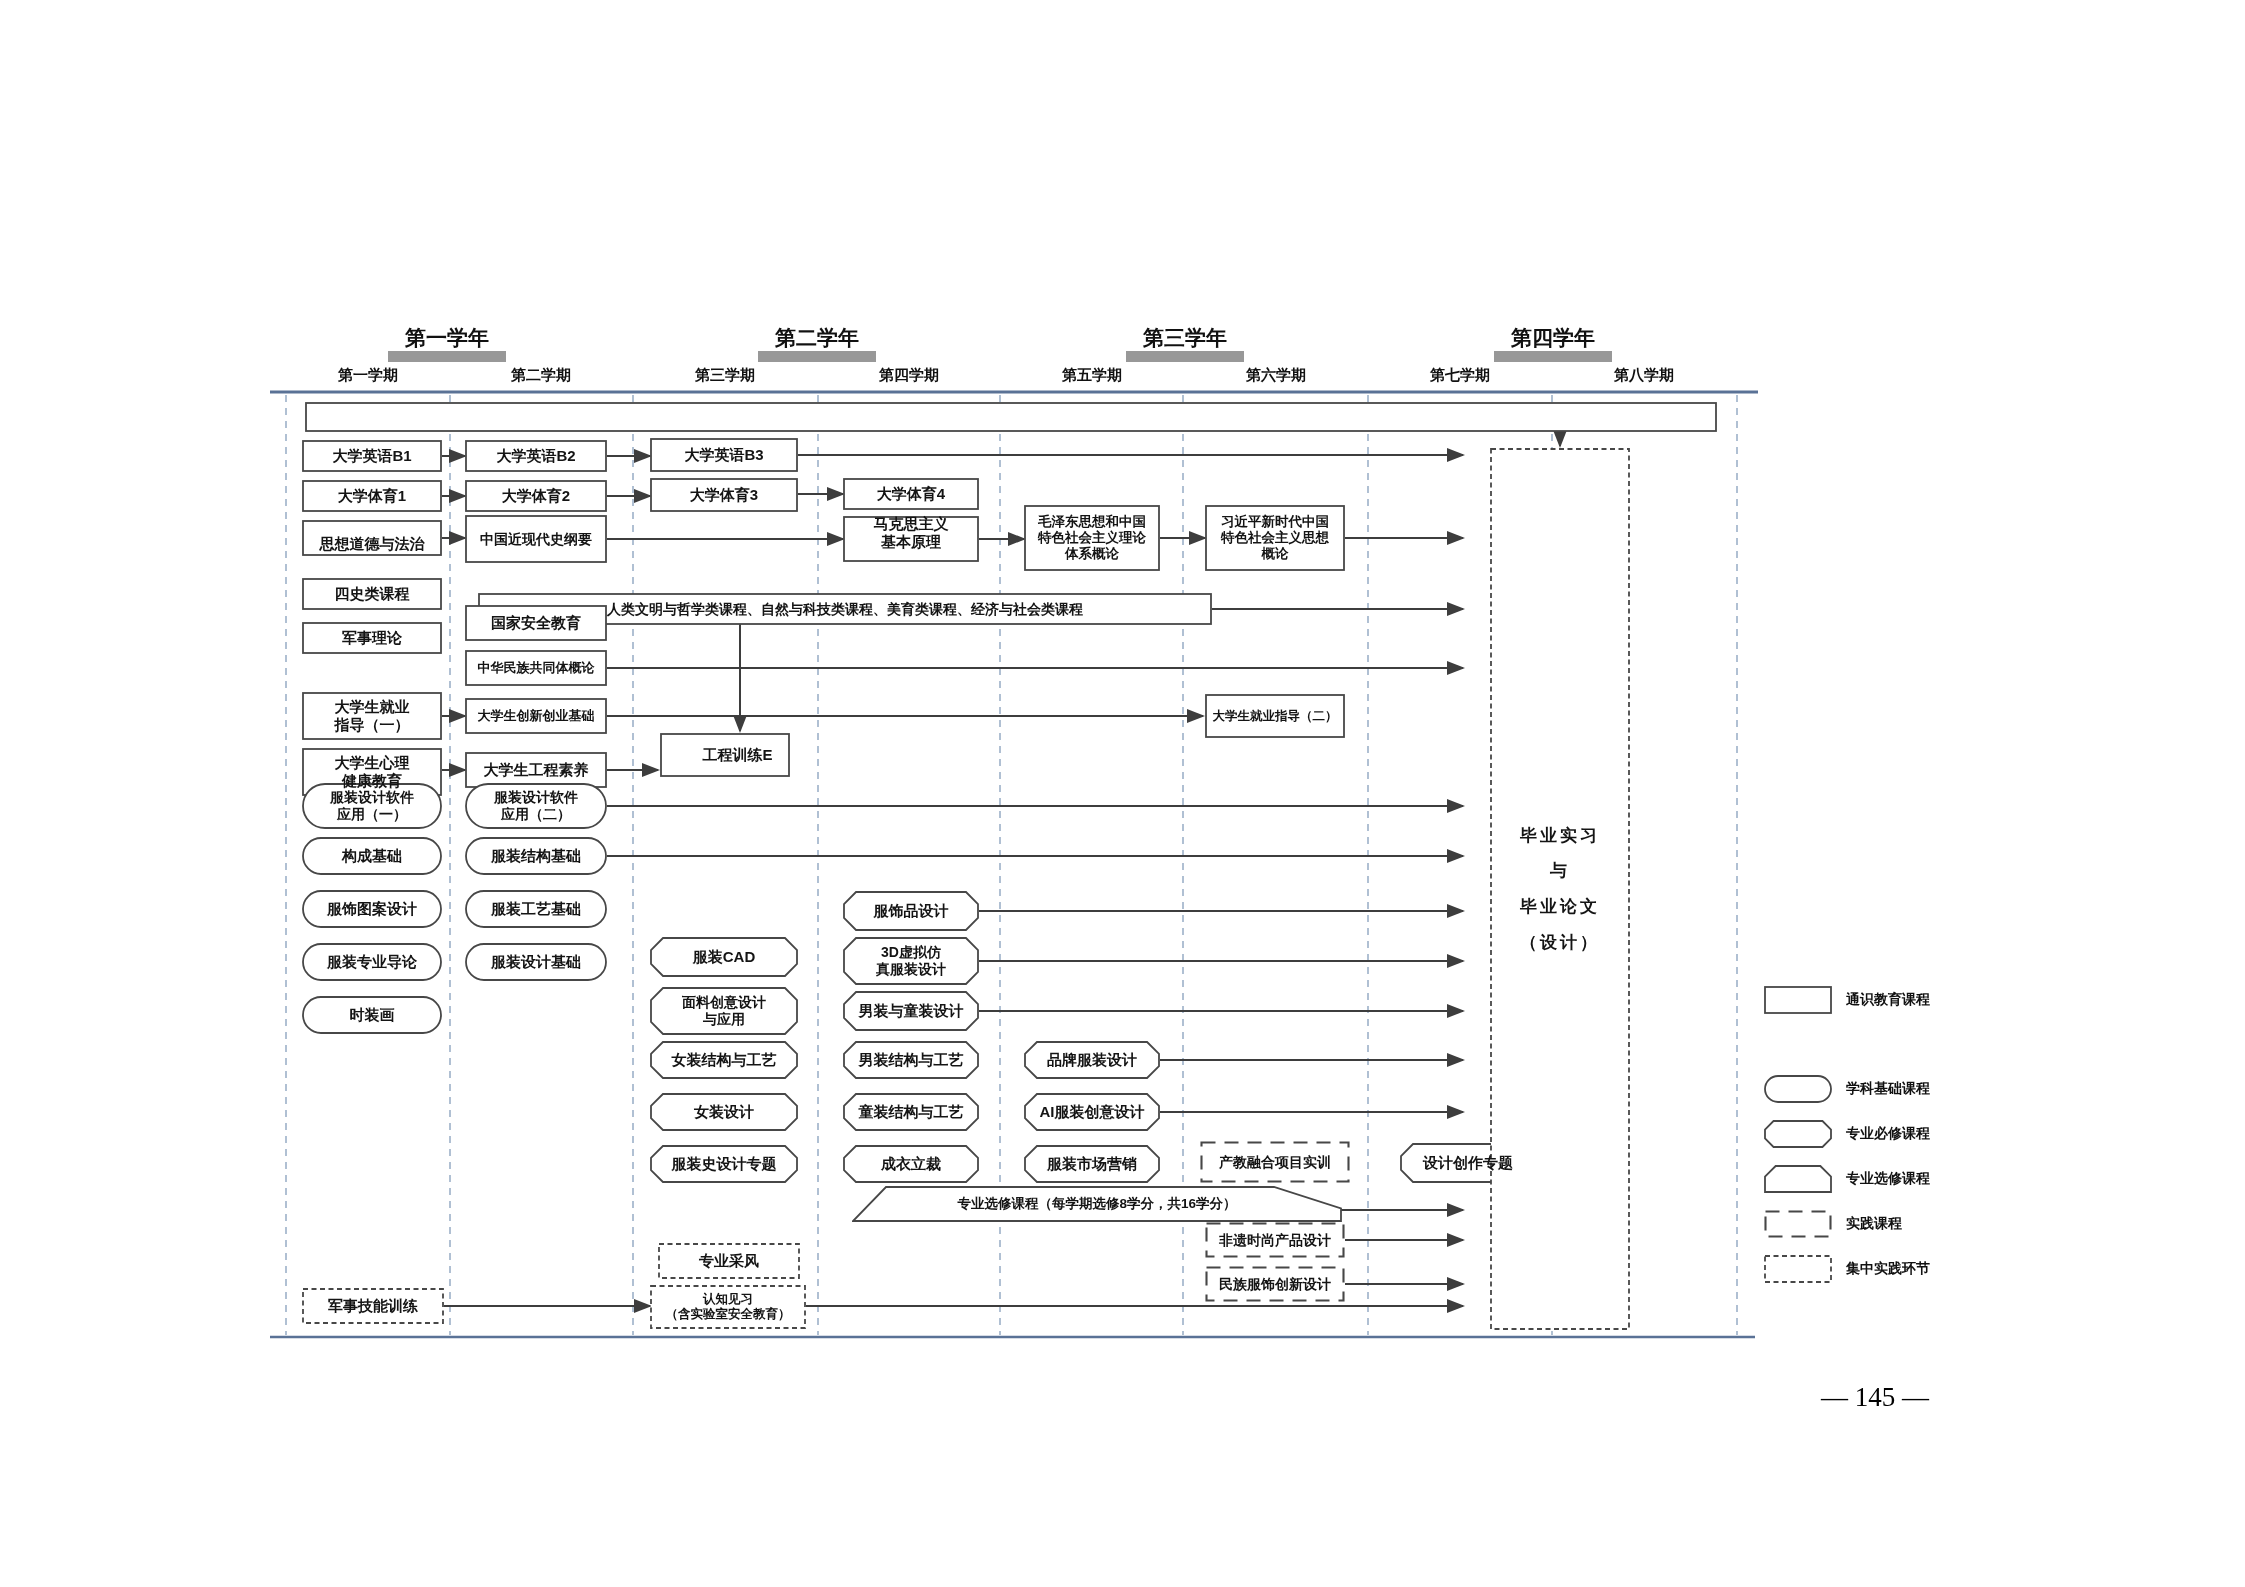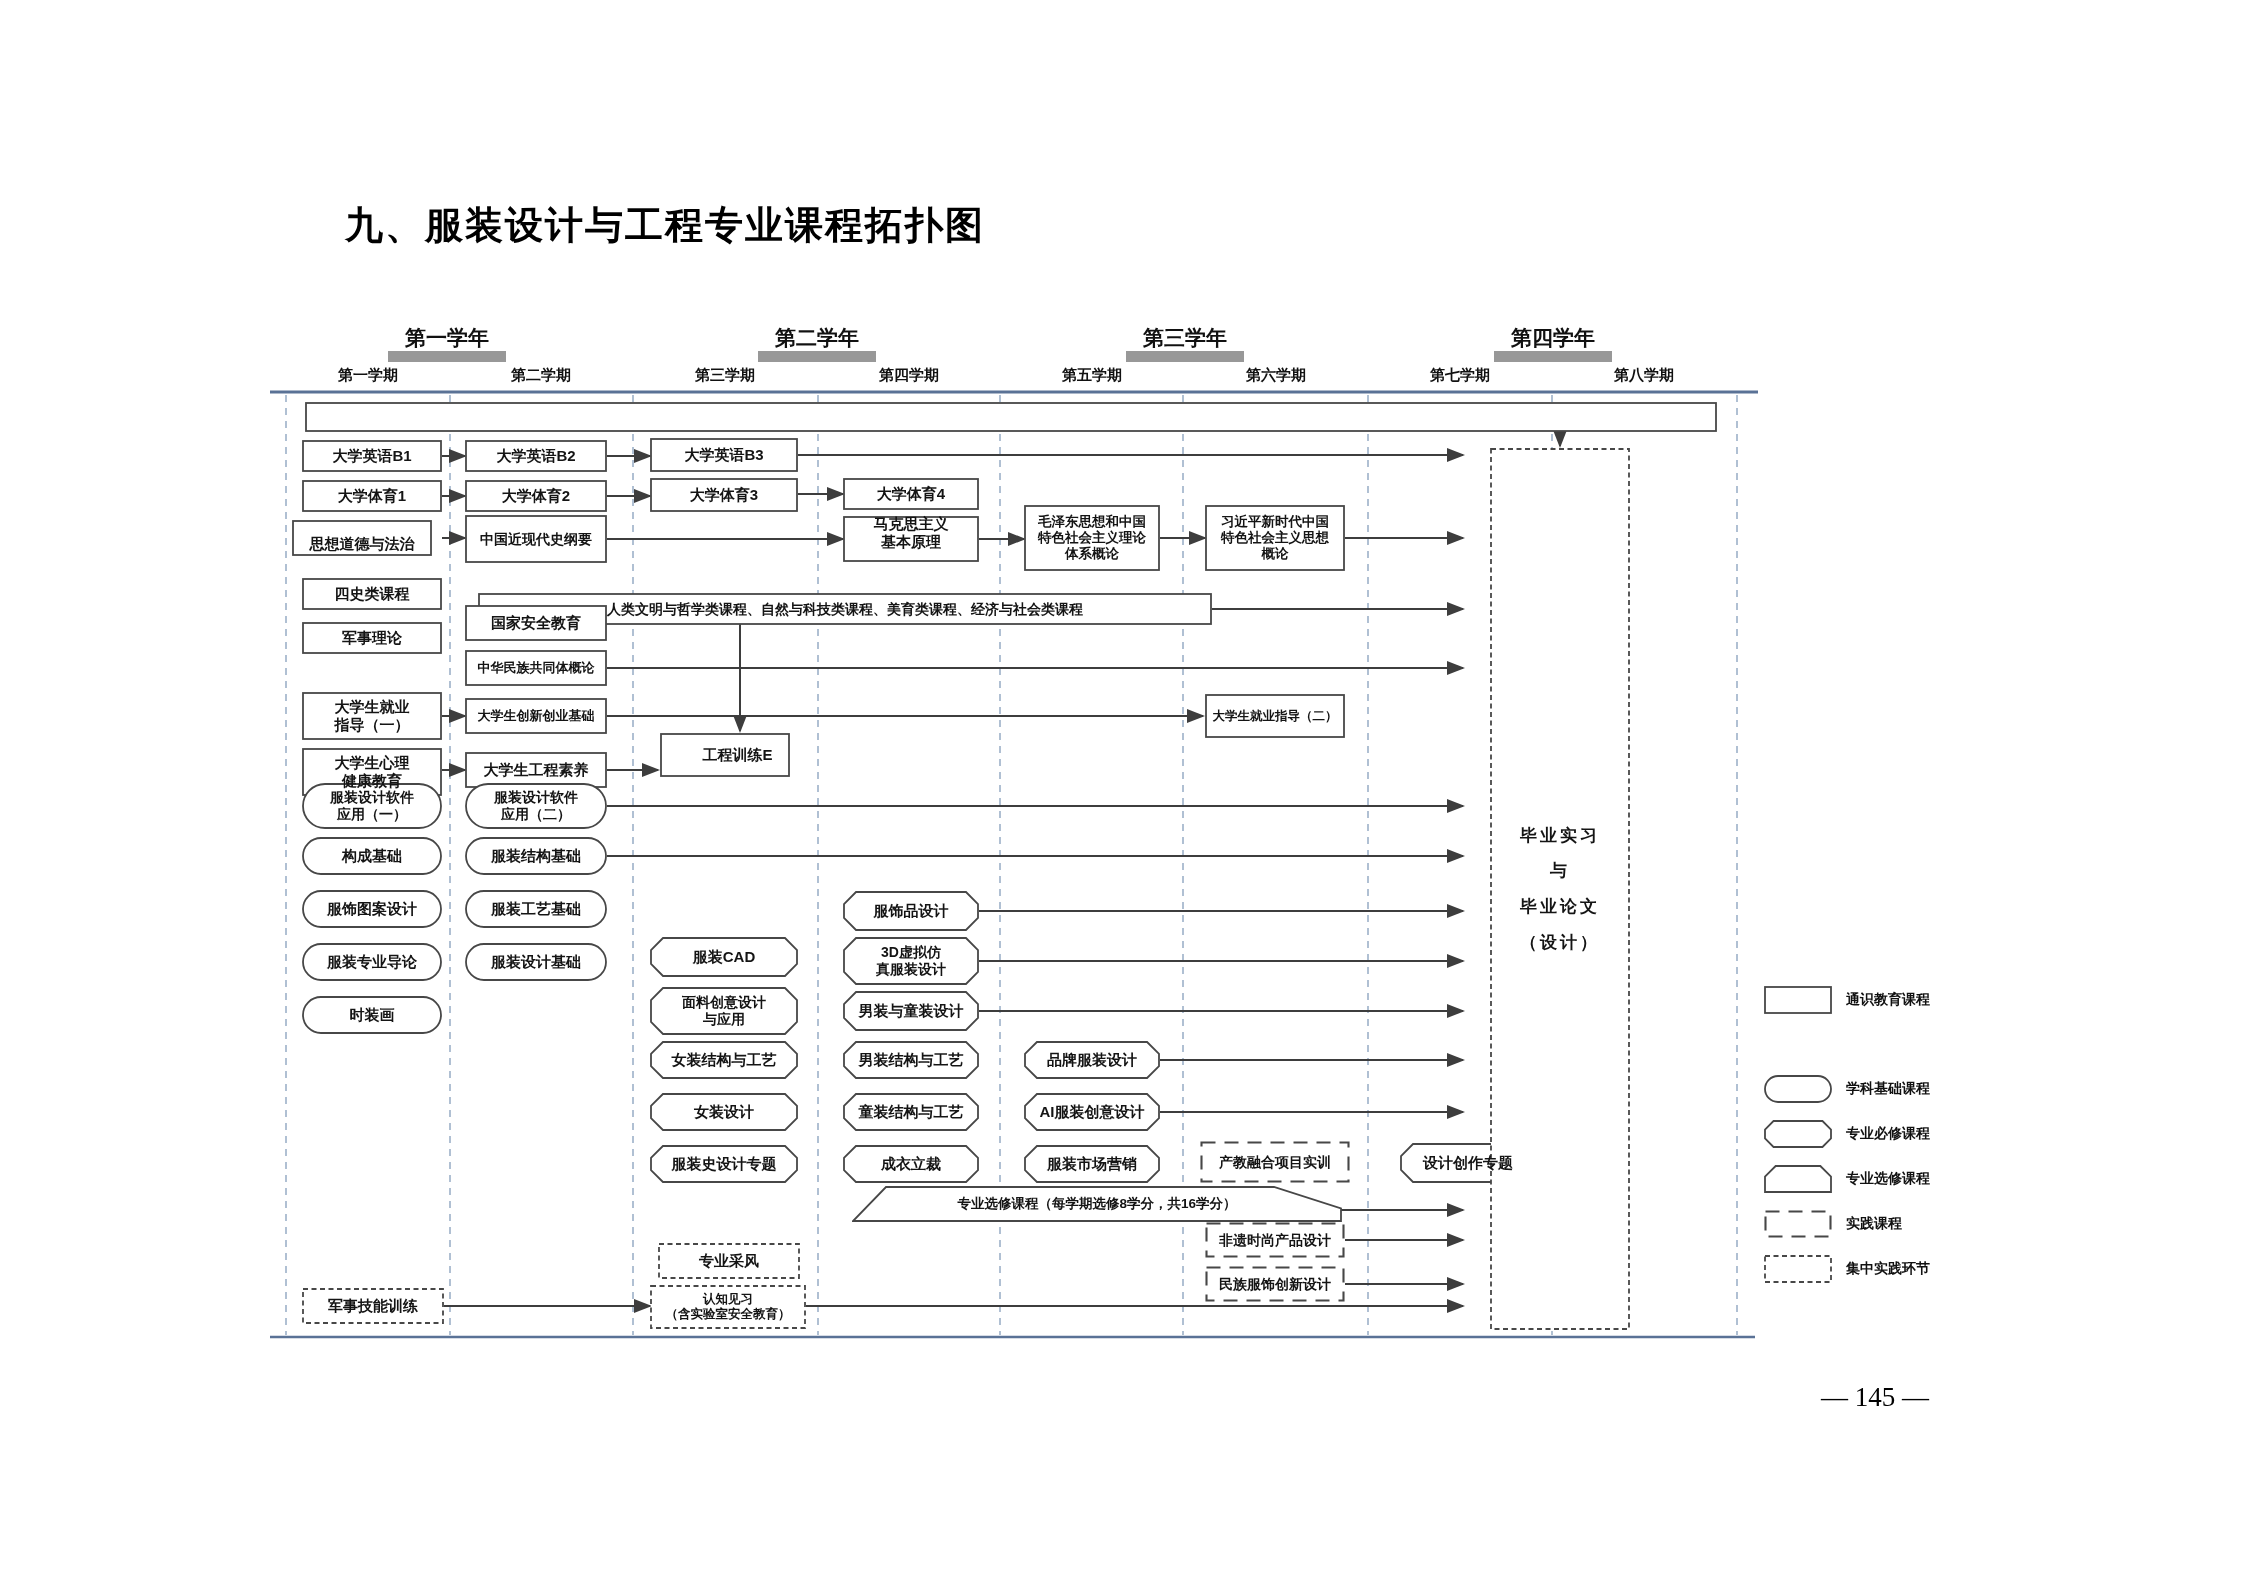--- a/index.html
+++ b/index.html
@@ -15,21 +15,20 @@
   .node svg.shape{position:absolute;left:0;top:0;}
   .node .lbl{position:relative;width:100%;text-align:center;font-weight:bold;color:#141414;line-height:1.18;z-index:2;}
   #legend .lg-row{position:absolute;display:flex;align-items:center;}
   #legend .lg-label{font-size:14px;font-weight:bold;color:#111;white-space:nowrap;}
   #page-number{position:absolute;left:1875px;top:1382px;transform:translateX(-50%);font-family:"Liberation Serif","DejaVu Serif",serif;font-size:27px;color:#000;white-space:nowrap;}
 </style>
 </head>
 <body>
 
 <div id="page">
-  <div id="doc-title">九、服装设计与工程专业课程拓扑图</div>
   <div id="diagram">
     <svg id="wires" viewBox="0 0 2245 1587" width="2245" height="1587" xmlns="http://www.w3.org/2000/svg">
         <line x1="286" y1="395" x2="286" y2="1335" stroke="#9db1c9" stroke-width="1.6" stroke-dasharray="7,6"></line>
         <line x1="450" y1="395" x2="450" y2="1335" stroke="#9db1c9" stroke-width="1.6" stroke-dasharray="7,6"></line>
         <line x1="633" y1="395" x2="633" y2="1335" stroke="#9db1c9" stroke-width="1.6" stroke-dasharray="7,6"></line>
         <line x1="818" y1="395" x2="818" y2="1335" stroke="#9db1c9" stroke-width="1.6" stroke-dasharray="7,6"></line>
         <line x1="1000" y1="395" x2="1000" y2="1335" stroke="#9db1c9" stroke-width="1.6" stroke-dasharray="7,6"></line>
         <line x1="1183" y1="395" x2="1183" y2="1335" stroke="#9db1c9" stroke-width="1.6" stroke-dasharray="7,6"></line>
         <line x1="1368" y1="395" x2="1368" y2="1335" stroke="#9db1c9" stroke-width="1.6" stroke-dasharray="7,6"></line>
         <line x1="1552" y1="395" x2="1552" y2="1335" stroke="#9db1c9" stroke-width="1.6" stroke-dasharray="7,6"></line>
@@ -132,21 +131,21 @@
             <rect x="1" y="1" width="146" height="32" fill="#ffffff" stroke="#474747" stroke-width="1.8"></rect>
           </svg>
           <div class="lbl" style="font-size: 15px;">大学体育3</div>
         </div>
         <div class="node" style="left: 843px; top: 478px; width: 136px; height: 32px;">
           <svg class="shape" width="136" height="32" viewBox="0 0 136 32">
             <rect x="1" y="1" width="134" height="30" fill="#ffffff" stroke="#474747" stroke-width="1.8"></rect>
           </svg>
           <div class="lbl" style="font-size: 15px;">大学体育4</div>
         </div>
-        <div class="node" style="left: 292px; top: 520px; width: 140px; height: 48px;">
+        <div class="node" style="left: 302px; top: 520px; width: 140px; height: 48px;">
           <svg class="shape" width="140" height="36" viewBox="0 0 140 36">
             <rect x="1" y="1" width="138" height="34" fill="#ffffff" stroke="#474747" stroke-width="1.8"></rect>
           </svg>
           <div class="lbl" style="font-size: 15px;">思想道德与法治</div>
         </div>
         <div class="node" style="left: 465px; top: 515px; width: 142px; height: 48px;">
           <svg class="shape" width="142" height="48" viewBox="0 0 142 48">
             <rect x="1" y="1" width="140" height="46" fill="#ffffff" stroke="#474747" stroke-width="1.8"></rect>
           </svg>
           <div class="lbl" style="font-size: 14px;">中国近现代史纲要</div>

